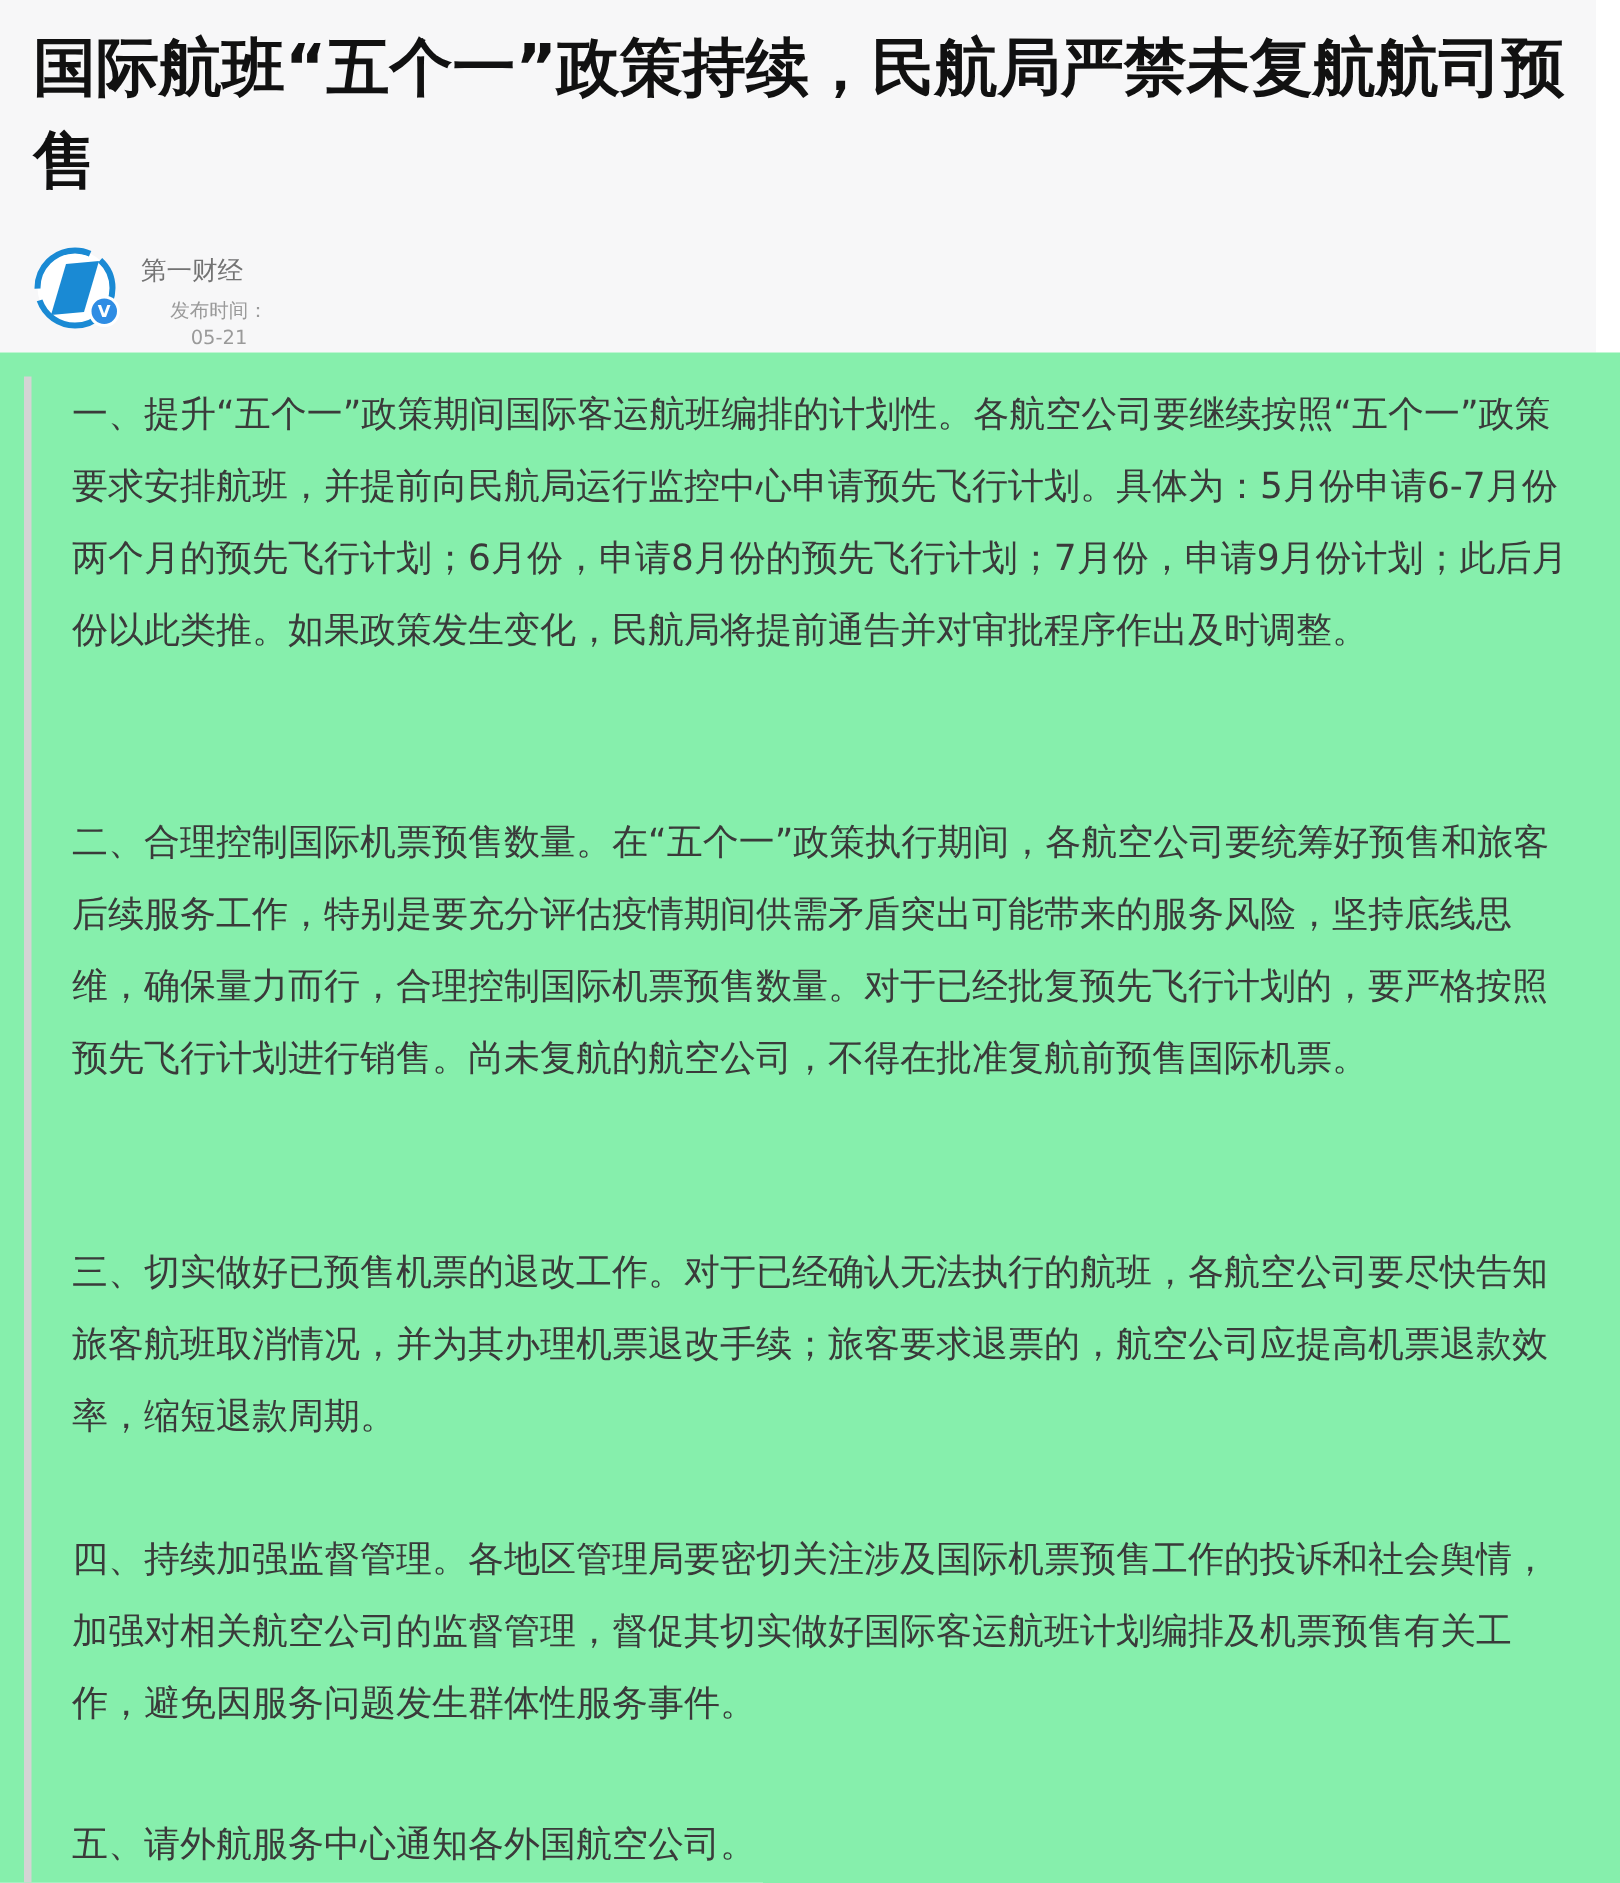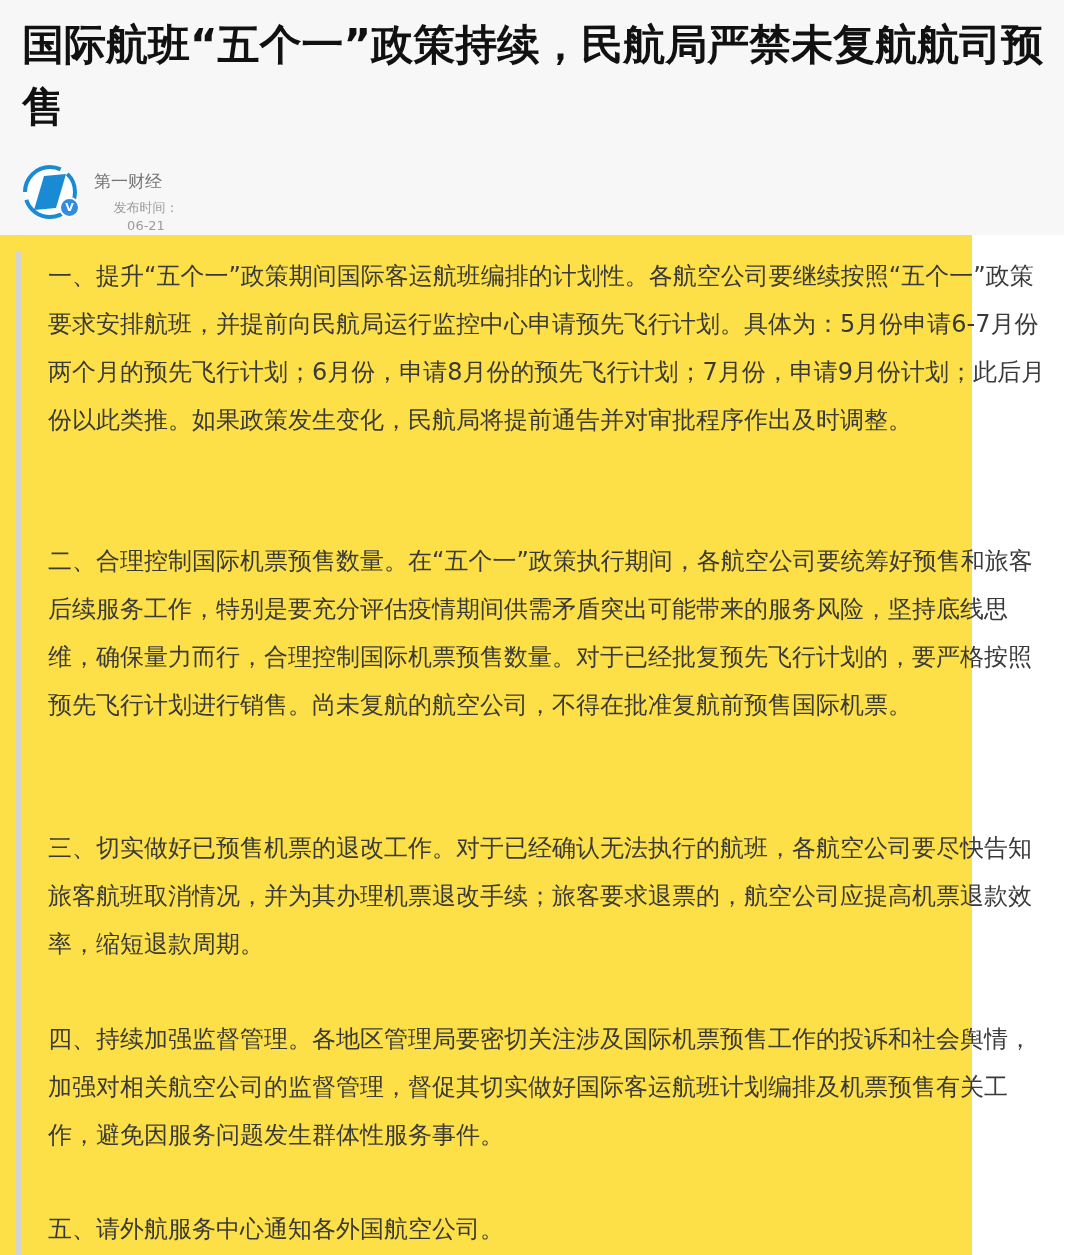--- a/index.html
+++ b/index.html
@@ -83,23 +83,23 @@
     .meta .sep {
       display: inline-block;
       width: 1px;
       height: 12px;
       background: #d8d8d8;
       margin: 0 10px;
     }
     .meta .time-gap { margin-left: 10px; }
     .content {
       position: relative;
-      width: 972px;
+      width: 1080px;
       height: 1020px;
-      background: #fde047;
+      background: #86efac;
     }
     .quote-bar {
       position: absolute;
       left: 16px;
       top: 16px;
       width: 5px;
       height: 1004px;
       background: #d4d4d4;
     }
     .paragraph {
@@ -129,21 +129,21 @@
       <svg width="56" height="56" viewBox="0 0 56 56">
         <circle cx="28" cy="28" r="25" fill="#ffffff" stroke="#1a8ad4" stroke-width="4" stroke-dasharray="70 8 50 8"></circle>
         <polygon points="22,12 44,10 34,44 12,46" fill="#1a8ad4"></polygon>
       </svg>
       <span class="verified-badge">V</span>
     </div>
     <div class="author-info">
       <div class="author-name">第一财经</div>
       <div class="meta">
         <span>发布时间：</span>
-        <span>06-21</span>
+        <span>05-21</span>
         <span class="time-gap">17:49</span>
         <span class="sep"></span>
         <span>持续加强监督管理</span>
       </div>
     </div>
   </div>
 </div>
 
 <div class="content">
   <div class="quote-bar"></div>

